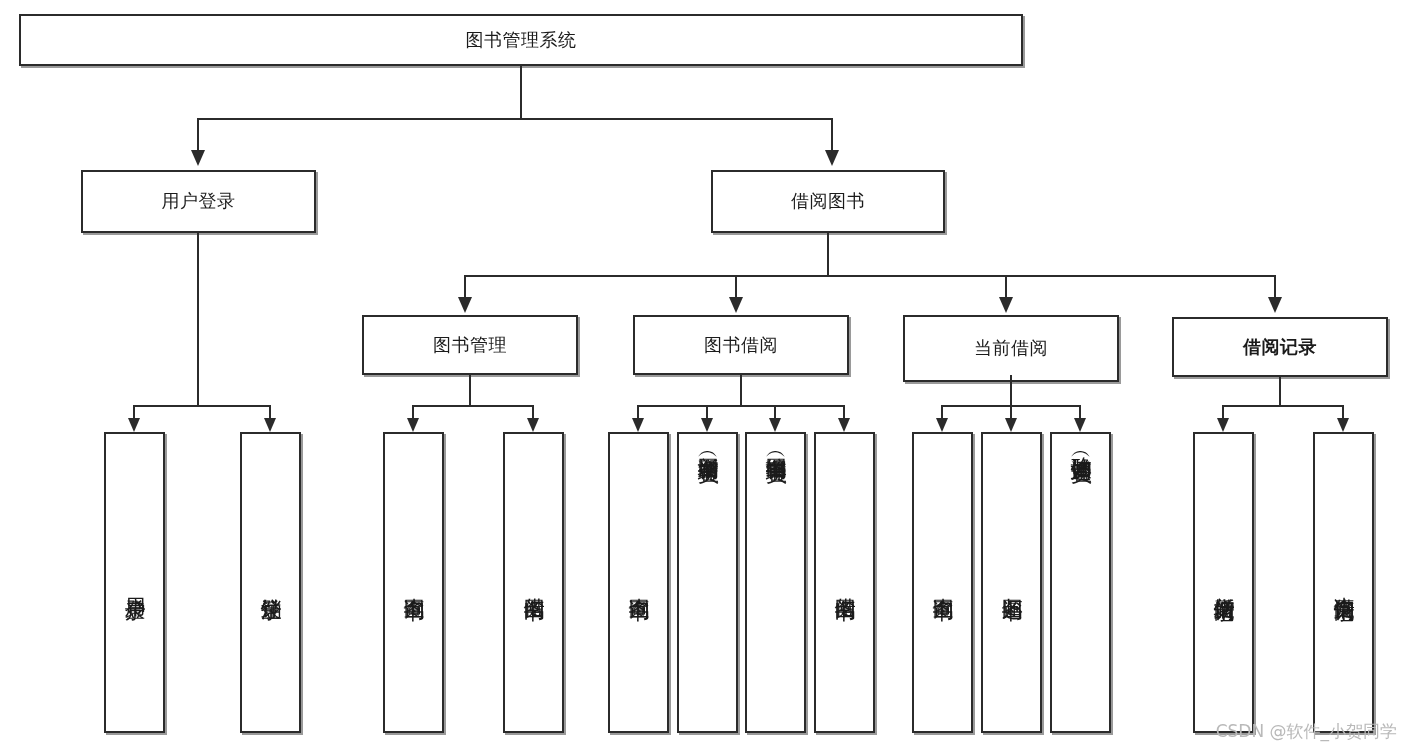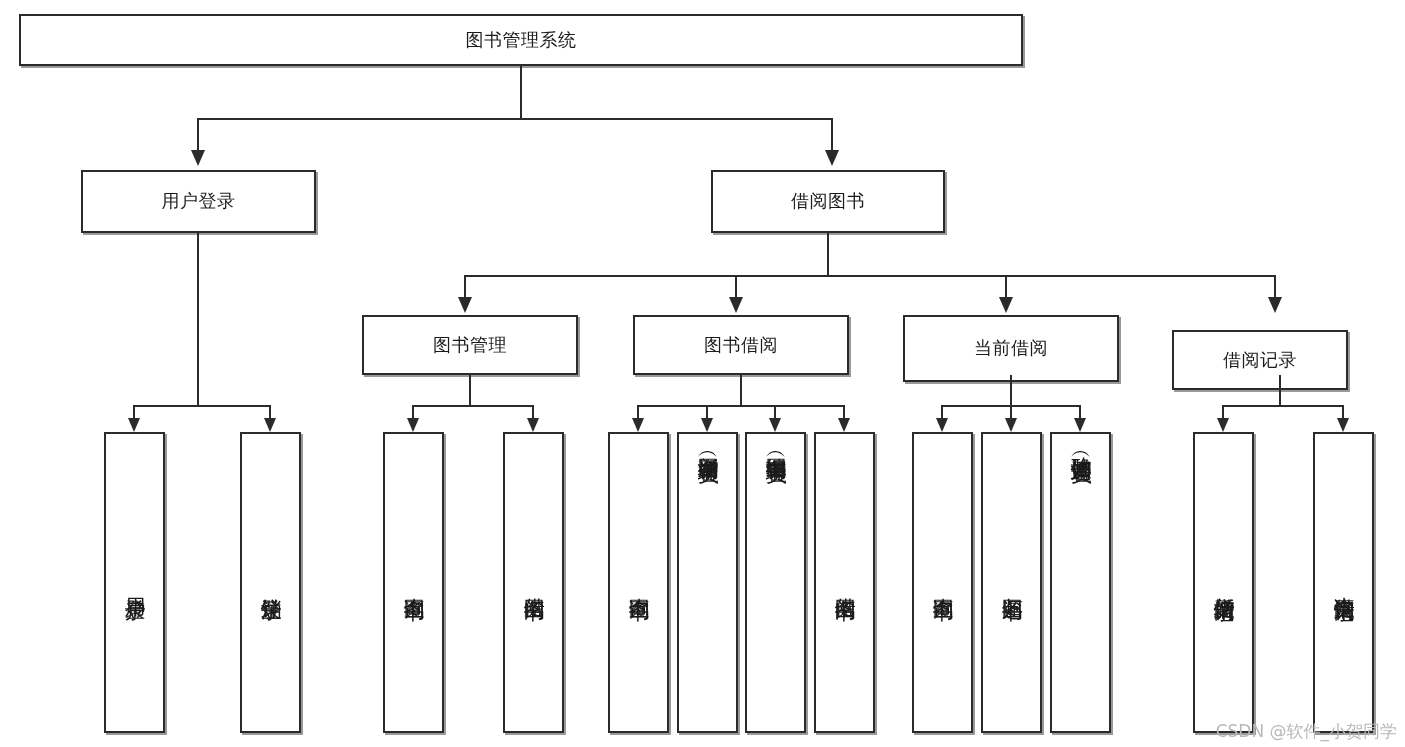--- a/index.html
+++ b/index.html
@@ -134,21 +134,21 @@
 
   <div class="node shadowed" style="left:362px; top:315px; width:216px; height:60px;">
     <span class="node-label">图书管理</span>
   </div>
   <div class="node shadowed" style="left:633px; top:315px; width:216px; height:60px;">
     <span class="node-label">图书借阅</span>
   </div>
   <div class="node shadowed" style="left:903px; top:315px; width:216px; height:67px;">
     <span class="node-label">当前借阅</span>
   </div>
-  <div class="node shadowed" style="left:1172px; top:330px; width:176px; height:60px;">
+  <div class="node shadowed" style="left:1172px; top:317px; width:216px; height:60px;font-weight:bold;">
     <span class="node-label">借阅记录</span>
   </div>
 
   <div class="edge v" style="left:469px; top:375px; width:2px; height:30px;"></div>
   <div class="edge h" style="left:412px; top:405px; width:122px; height:2px;"></div>
   <div class="edge v" style="left:412px; top:405px; width:2px; height:15px;"></div>
   <div class="arrow small" style="left:407px; top:418px;"></div>
   <div class="edge v" style="left:532px; top:405px; width:2px; height:15px;"></div>
   <div class="arrow small" style="left:527px; top:418px;"></div>
 

